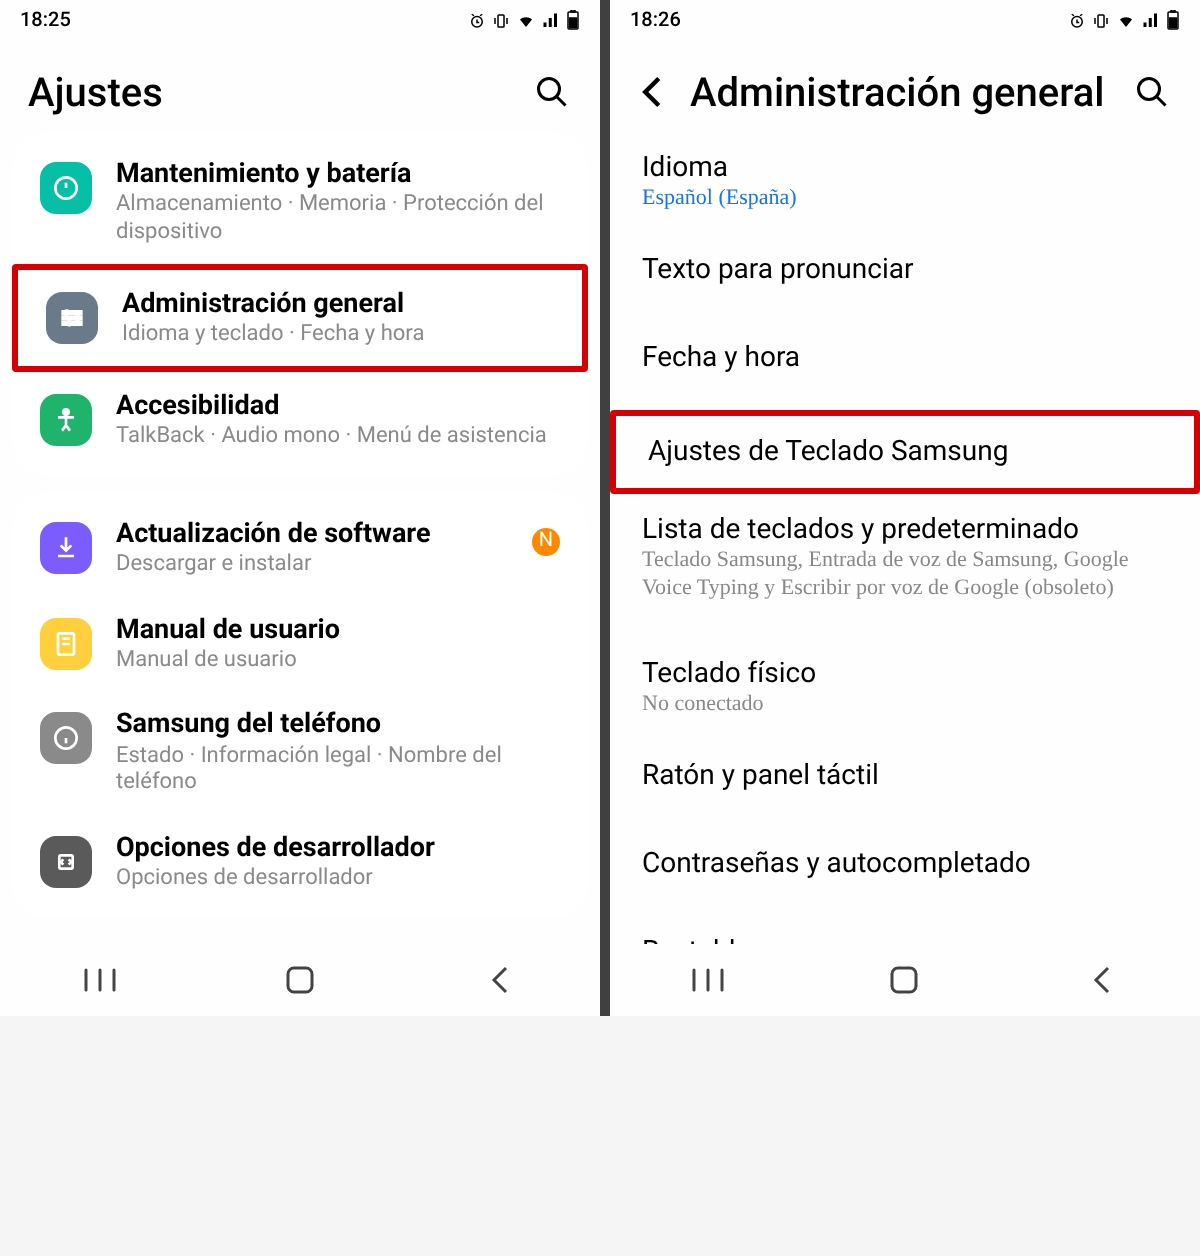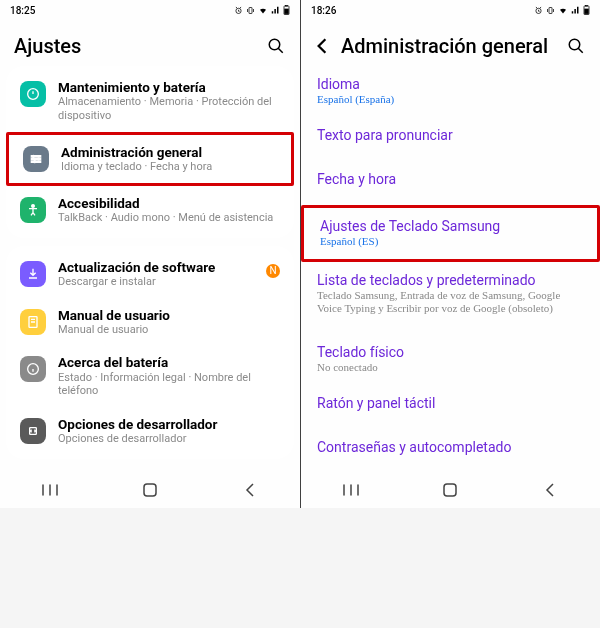--- a/index.html
+++ b/index.html
@@ -1,35 +1,35 @@
 <!DOCTYPE html>
 <html><head>
 <meta charset="utf-8">
 <style>
   * { box-sizing: border-box; margin: 0; padding: 0; font-family: -apple-system, "Segoe UI", Roboto, Arial, sans-serif; }
   body { background: #f5f5f5; width: 600px; height: 628px; display: flex; }
   .phone { width: 300px; height: 508px; background: #fefefe; display: flex; flex-direction: column; overflow: hidden; position: relative; }
-  .phone + .phone { border-left: 1px solid #404040; }
+  .phone + .phone { border-left: 5px solid #404040; }
   .statusbar { height: 20px; display: flex; justify-content: space-between; align-items: center; padding: 0 10px; font-size: 10px; font-weight: 500; color: #000; background:#fefefe; }
   .statusbar .right { display: flex; gap: 3px; align-items: center; }
   .header { display: flex; align-items: center; padding: 14px 14px 8px 14px; gap: 8px; }
   .header .back { width: 18px; display:flex; align-items:center; }
   .header h1 { font-size: 20px; font-weight: 500; flex: 1; }
   .header .search { width: 20px; height: 20px; display:flex; align-items:center; justify-content:center; }
   .content { flex: 1; overflow-y: auto; padding: 0 6px 0 6px; }
   .group { background: #fff; border-radius: 18px; margin-bottom: 8px; padding: 4px 0; }
   .row { display: flex; align-items: flex-start; padding: 9px 14px; position: relative; }
   .row .icon { width: 26px; height: 26px; border-radius: 8px; flex-shrink: 0; margin-right: 12px; display:flex; align-items:center; justify-content:center; margin-top:2px; }
   .row .text { flex: 1; min-width: 0; }
   .row .title { font-size: 13.5px; font-weight: 700; color: #000; line-height: 1.2; }
   .row .sub { font-size: 11px; color: #8a8a8a; line-height: 1.25; margin-top: 0; }
   .row .badge { font-size: 10px; background:#ff8800; color:#fff; border-radius:50%; width:14px; height:14px; display:flex; align-items:center; justify-content:center; position:absolute; right:14px; top:14px; }
   .highlight { border: 3px solid #d40004; border-radius: 2px; }
   .row2 { padding: 10px 16px; }
-  .row2 .title { font-size: 14px; color:#6d28d9; }
+  .row2 .title { font-size: 14px; color:#000000; }
   .row2 .sub { font-size: 11px; color:#888; margin-top:1px; line-height:1.25;font-family:Liberation Serif, serif; }
   .row2 .sub.blue { color:#1a73e8; }
   .divider { height: 8px; }
   .navbar { height: 36px; display:flex; justify-content:space-around; align-items:center; background:#fefefe; }
   .navbtn { width: 40px; height:20px; display:flex; align-items:center; justify-content:center; color:#333; }
   svg { display:block; }
   .ic-teal { background:#06bfa6; }
   .ic-blue { background:#4a8cff; }
   .ic-slate { background:#6a7a8a; }
   .ic-green { background:#1fb36c; }
@@ -144,21 +144,21 @@
           </div>
         </div>
         <div class="row">
           <div class="icon ic-grey">
             <svg width="16" height="16" viewBox="0 0 24 24" fill="none" stroke="#fff" stroke-width="2">
               <circle cx="12" cy="12" r="8"></circle>
               <path d="M12 8h0M12 12v4"></path>
             </svg>
           </div>
           <div class="text">
-            <div class="title">Acerca del batería</div>
+            <div class="title">Samsung del teléfono</div>
             <div class="sub">Estado · Información legal · Nombre del teléfono</div>
           </div>
         </div>
         <div class="row">
           <div class="icon ic-dark">
             <svg width="16" height="16" viewBox="0 0 24 24" fill="none" stroke="#fff" stroke-width="2">
               <rect x="7" y="7" width="10" height="10" rx="1"></rect>
               <path d="M10 10l-2 2 2 2M14 10l2 2-2 2"></path>
             </svg>
           </div>
@@ -235,21 +235,20 @@
       <div class="row2">
         <div class="title">Texto para pronunciar</div>
       </div>
       <div class="divider"></div>
       <div class="row2">
         <div class="title">Fecha y hora</div>
       </div>
       <div class="divider"></div>
       <div class="row2 highlight">
         <div class="title">Ajustes de Teclado Samsung</div>
-        <div class="sub blue">Español (ES)</div>
       </div>
       <div class="row2">
         <div class="title">Lista de teclados y predeterminado</div>
         <div class="sub">Teclado Samsung, Entrada de voz de Samsung, Google Voice Typing y Escribir por voz de Google (obsoleto)</div>
       </div>
       <div class="divider"></div>
       <div class="row2">
         <div class="title">Teclado físico</div>
         <div class="sub">No conectado</div>
       </div>

